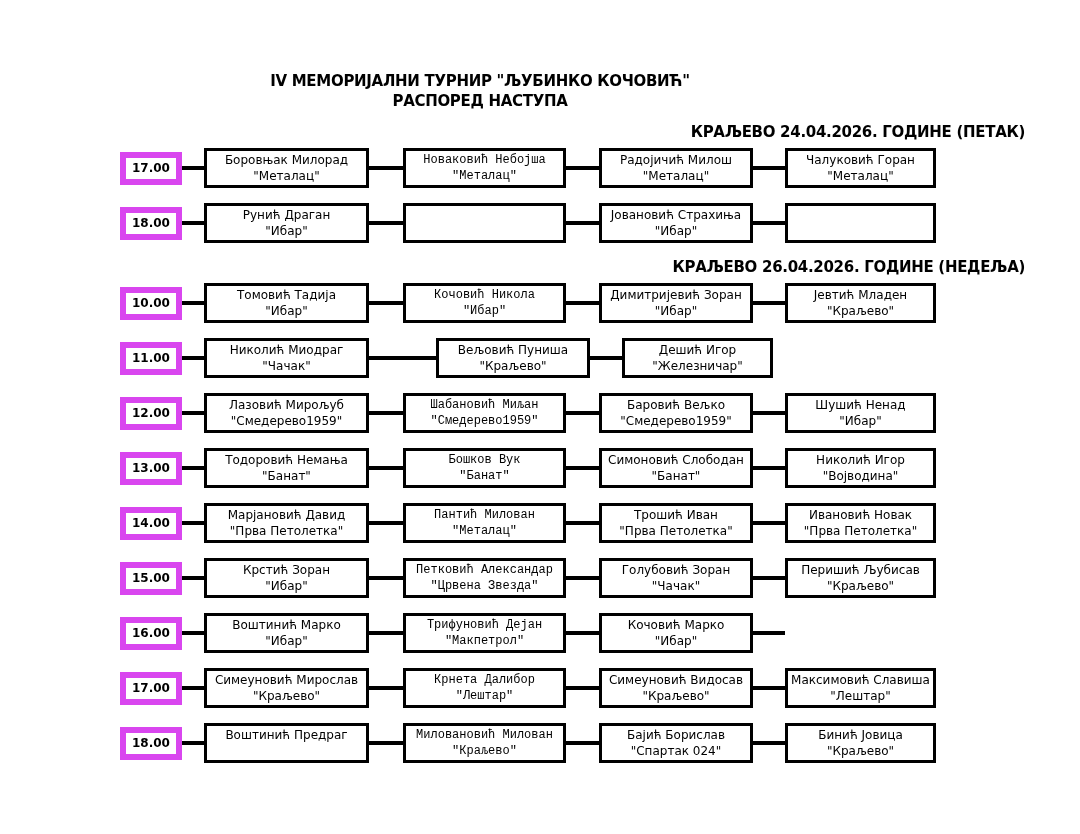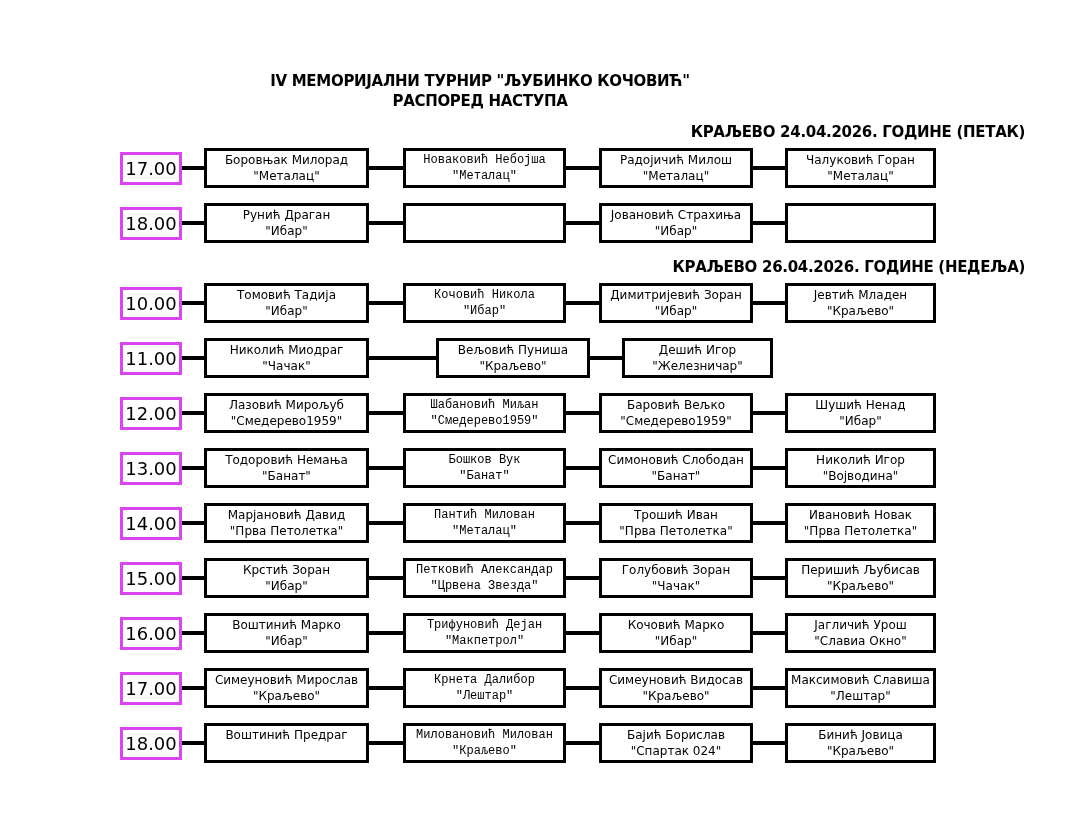--- a/index.html
+++ b/index.html
@@ -17,23 +17,23 @@
   }
   .section-heading {
     width: 1025px; text-align: right;
     font-size: 15px; line-height: 18px; font-weight: bold;
     letter-spacing: -0.3px;
     margin: 12px 0 7px 0;
   }
   .schedule-table { margin-left: 120px; }
   .row { display: flex; align-items: center; height: 40px; margin-bottom: 15px; }
   .time-box {
-    width: 62px; height: 33px; border: 3px solid #d946ef;
+    width: 62px; height: 33px; border: 6px solid #d946ef;
     display: flex; align-items: center; justify-content: center;
-    font-size: 18px; flex: none;
+    font-size: 12px; flex: none; font-weight: bold;
   }
   .connector { height: 4px; background: #000; flex: none; }
   .g1 { width: 22px; } .g2 { width: 34px; } .g3 { width: 33px; } .g4 { width: 32px; }
   .player-box {
     height: 40px; border: 3px solid #000; flex: none;
     text-align: center; font-size: 12px; line-height: 16px;
     padding-top: 1px; overflow: hidden; white-space: nowrap;
   }
   .c1 { width: 165px; } .c2 { width: 163px; font-family: Liberation Mono, monospace; } .c3 { width: 154px; } .c4 { width: 151px; text-align: center; }
   .player-name, .player-club { min-height: 16px; }
@@ -244,24 +244,20 @@
             <div class="player-box c2">
               <div class="player-name">Трифуновић Дејан</div>
               <div class="player-club">"Макпетрол"</div>
             </div>
             <div class="connector g3"></div>
             <div class="player-box c3">
               <div class="player-name">Кочовић Марко</div>
               <div class="player-club">"Ибар"</div>
             </div>
             <div class="connector g4"></div>
-            <div class="player-box c4">
-              <div class="player-name">Јагличић Урош</div>
-              <div class="player-club">"Славиа Окно"</div>
-            </div>
           </div>
           <div class="row">
             <div class="time-box">17.00</div>
             <div class="connector g1"></div>
             <div class="player-box c1">
               <div class="player-name">Симеуновић Мирослав</div>
               <div class="player-club">"Краљево"</div>
             </div>
             <div class="connector g2"></div>
             <div class="player-box c2">

